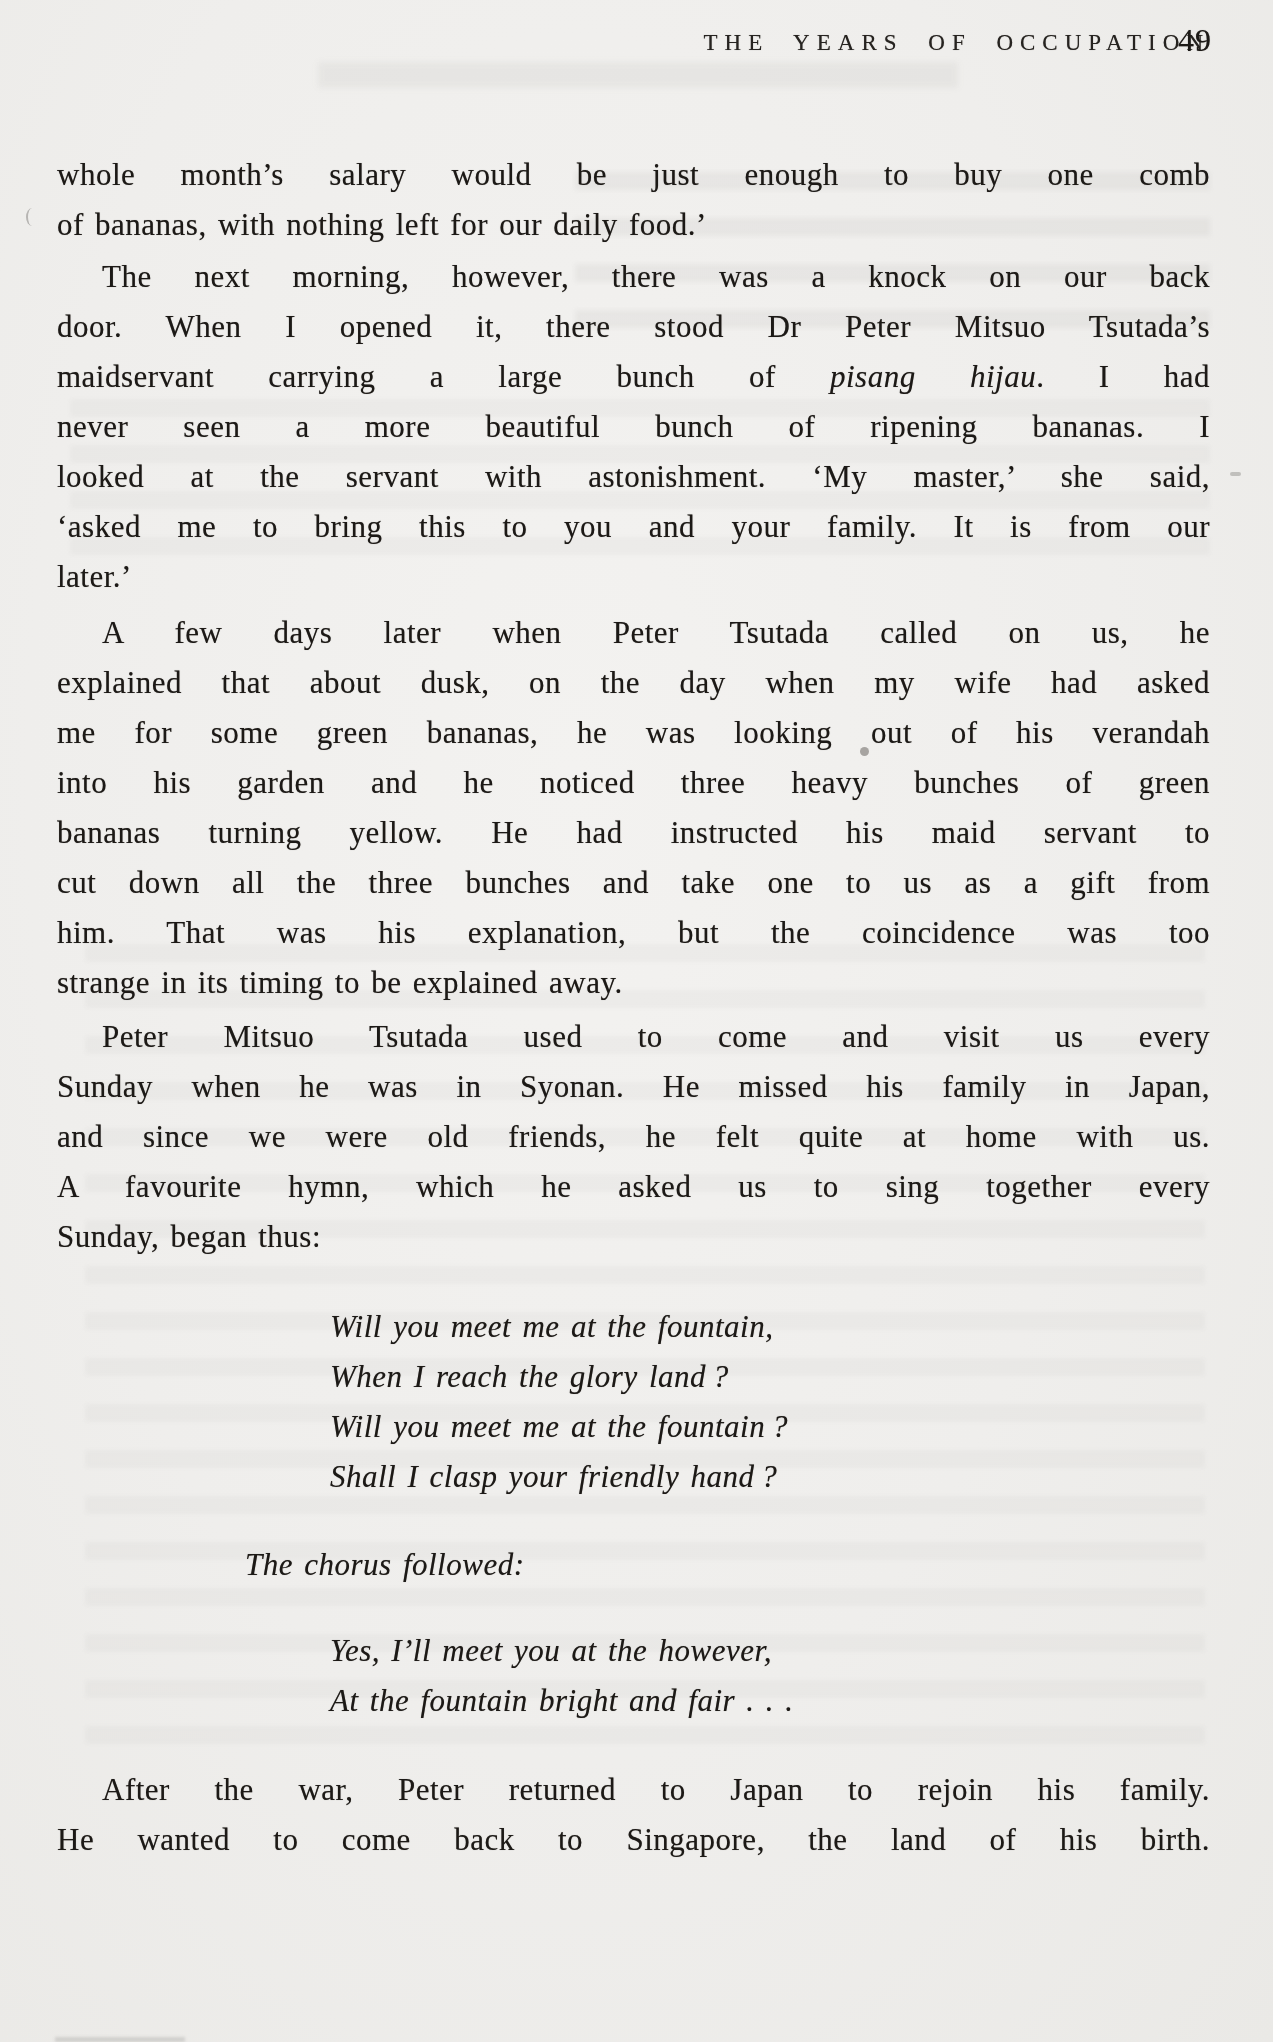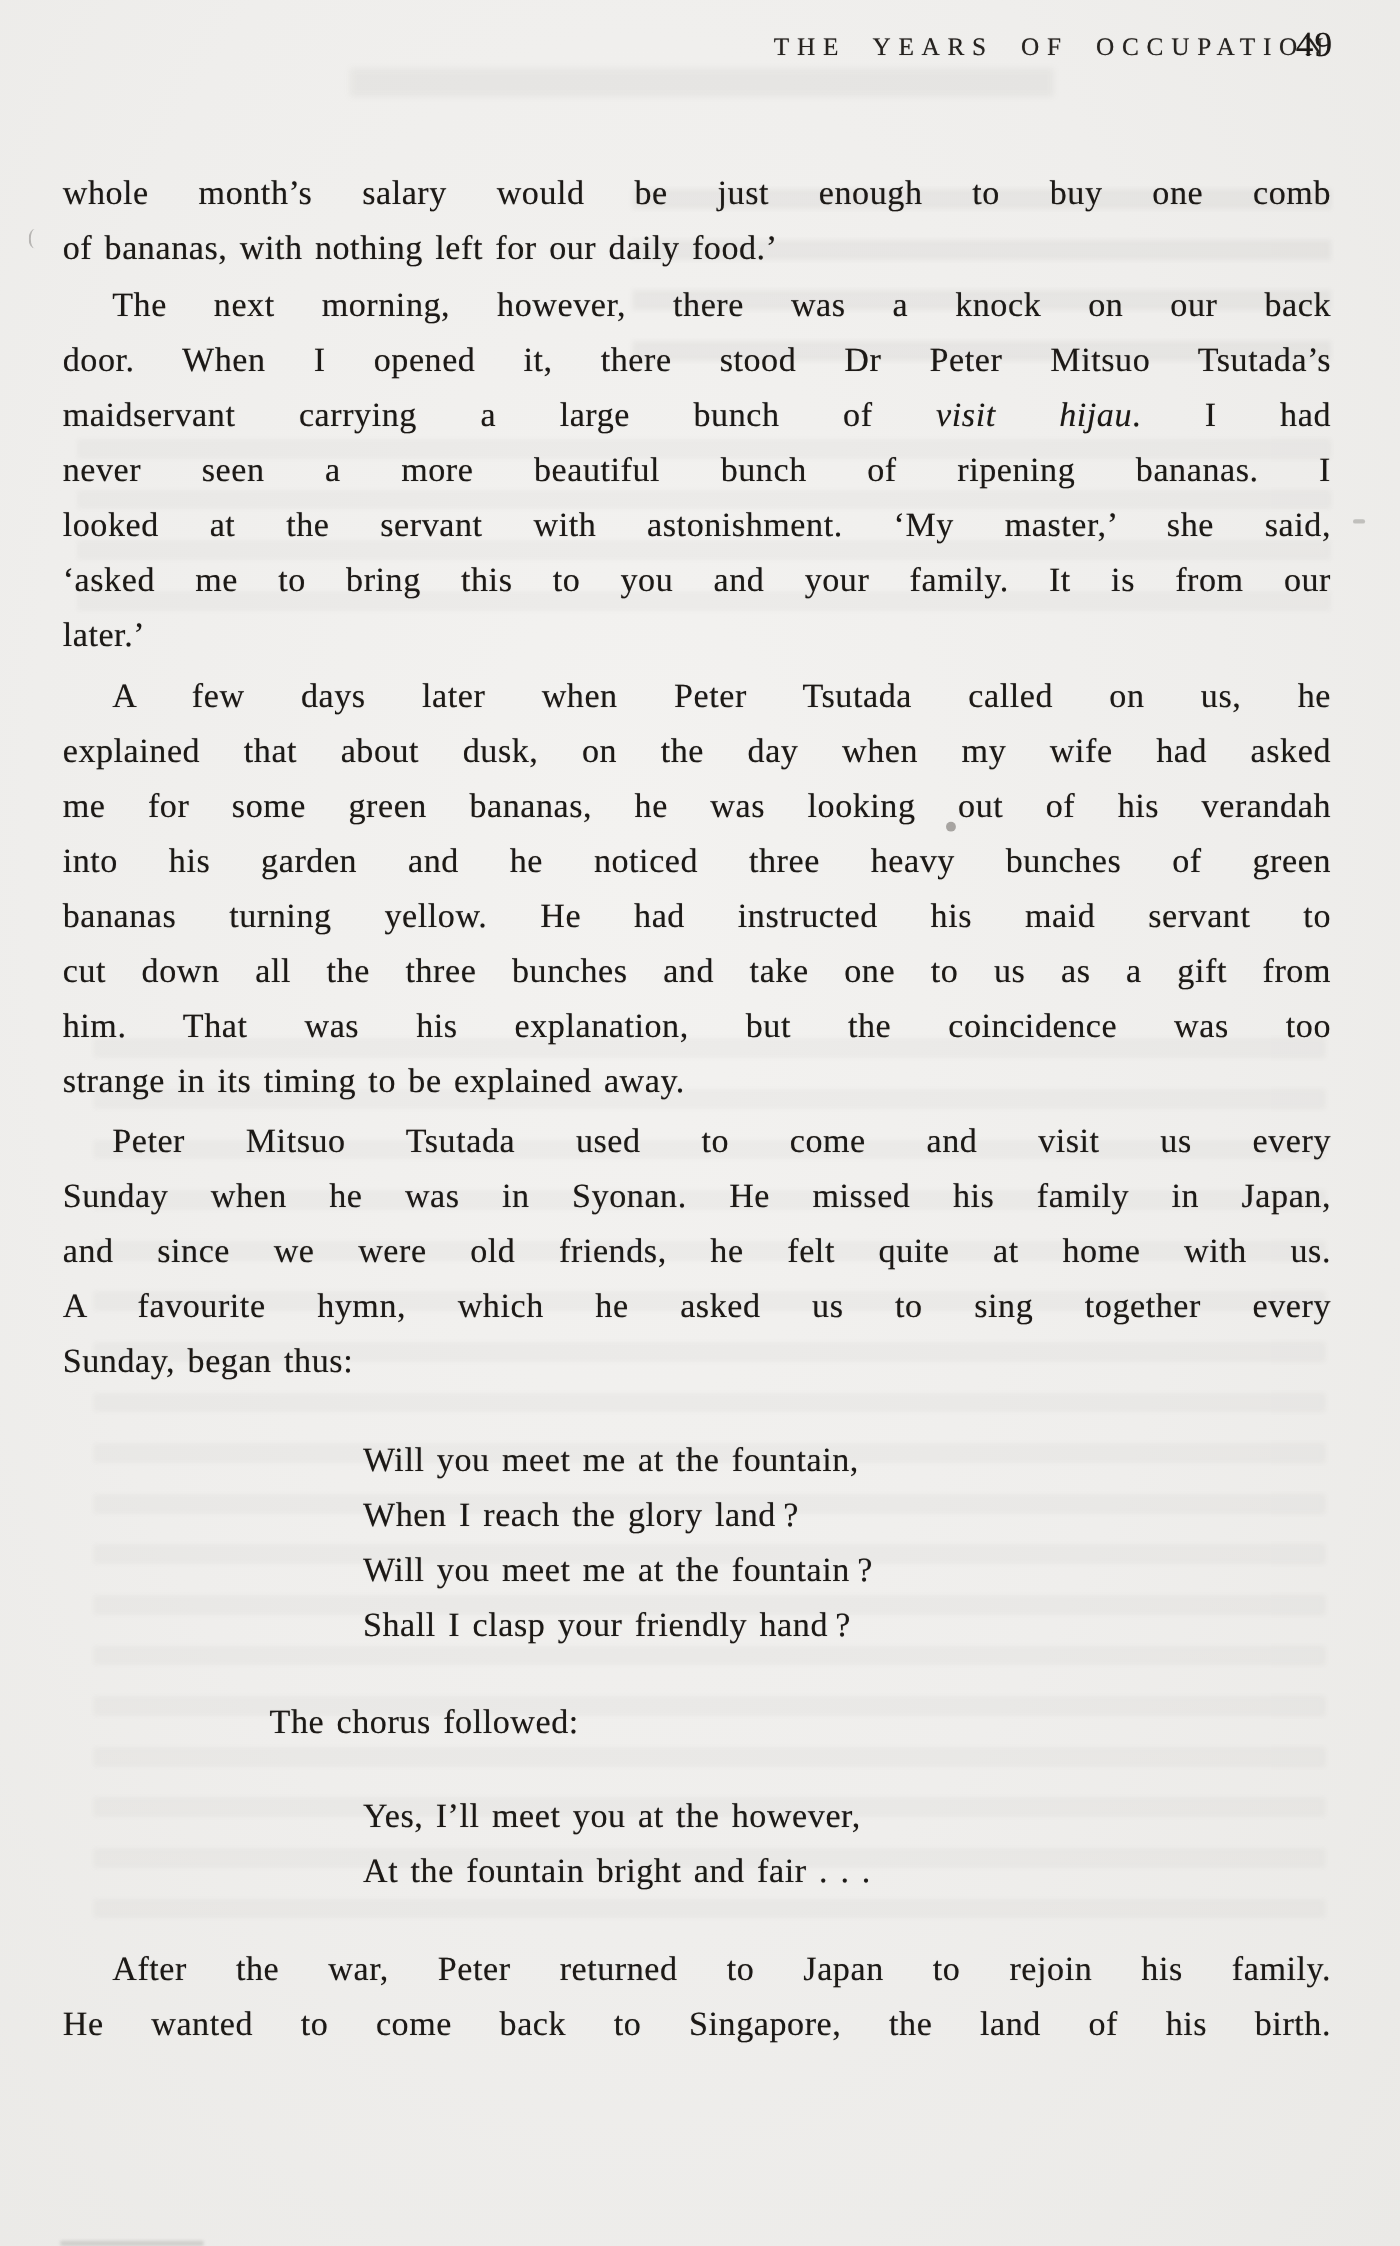--- a/index.html
+++ b/index.html
@@ -39,21 +39,21 @@
   .line {
     height: 50px;
     line-height: 50px;
     letter-spacing: 0.5px;
     word-spacing: 3px;
     text-align: justify;
     text-align-last: justify;
   }
   .line.last { text-align-last: left; }
   .block.justify-last .line.last { text-align-last: justify; }
-  .block.verse .line, .block.label .line { text-align: right; text-align-last: left; }
+  .block.verse .line, .block.label .line { text-align: right; text-align-last: left; font-style: italic; }
   .block.verse { padding-left: 273px; }
   .block.label { padding-left: 188px; }
   .block.indent .line:first-child { text-indent: 45px; }
   #blk-p2 { margin-top: 2px; }
   #blk-p3 { margin-top: 6px; }
   #blk-p4 { margin-top: 4px; }
   #blk-verse1 { margin-top: 40px; }
   #blk-chorus-label { margin-top: 38px; }
   #blk-verse2 { margin-top: 36px; }
   #blk-p5 { margin-top: 39px; }
@@ -128,21 +128,21 @@
   <div class="bottom-shadow"></div>
 
   <div class="text-block">
       <div class="block para" id="blk-p1">
         <div class="line">whole month’s salary would be just enough to buy one comb</div>
         <div class="line last">of bananas, with nothing left for our daily food.’</div>
       </div>
       <div class="block para indent" id="blk-p2">
         <div class="line">The next morning, however, there was a knock on our back</div>
         <div class="line">door. When I opened it, there stood Dr Peter Mitsuo Tsutada’s</div>
-        <div class="line">maidservant carrying a large bunch of <i>visit hijau</i>. I had</div>
+        <div class="line">maidservant carrying a large bunch of <i>pisang hijau</i>. I had</div>
         <div class="line">never seen a more beautiful bunch of ripening bananas. I</div>
         <div class="line">looked at the servant with astonishment. ‘My master,’ she said,</div>
         <div class="line">‘asked me to bring this to you and your family. It is from our</div>
         <div class="line last">later.’</div>
       </div>
       <div class="block para indent" id="blk-p3">
         <div class="line">A few days later when Peter Tsutada called on us, he</div>
         <div class="line">explained that about dusk, on the day when my wife had asked</div>
         <div class="line">me for some green bananas, he was looking out of his verandah</div>
         <div class="line">into his garden and he noticed three heavy bunches of green</div>

